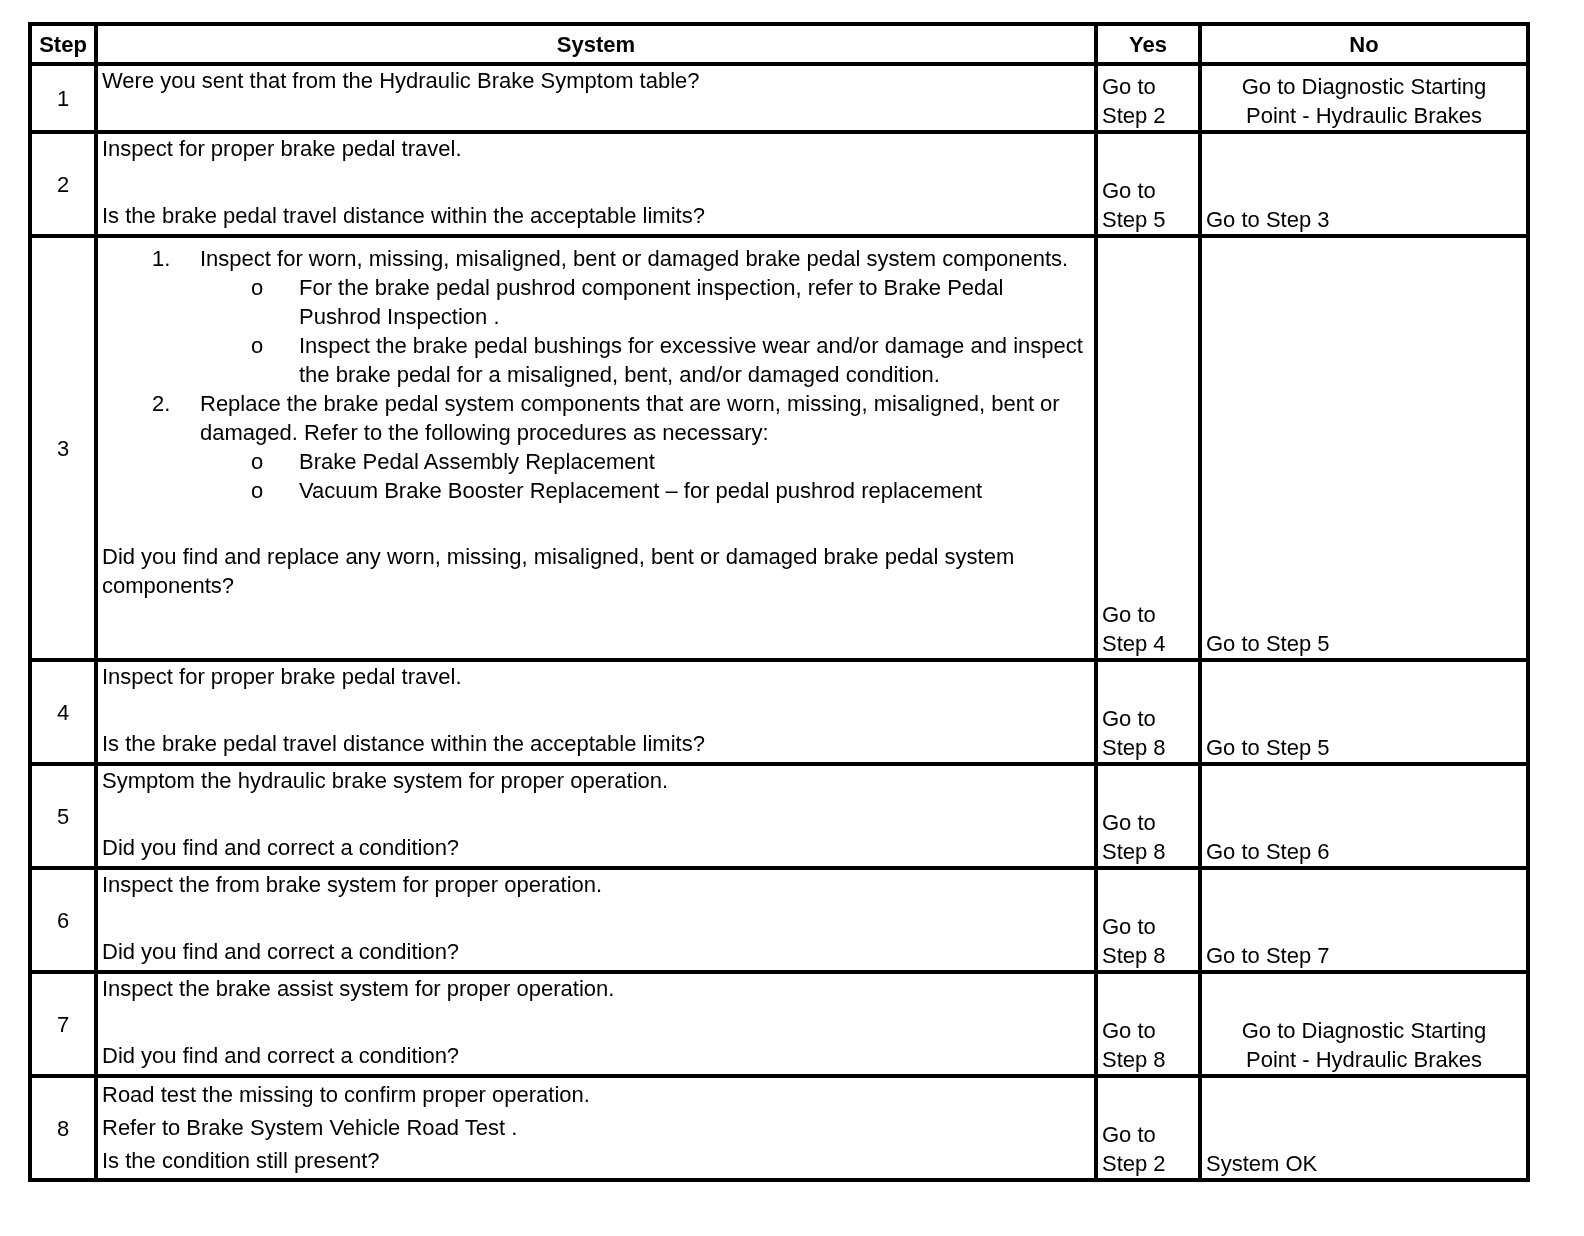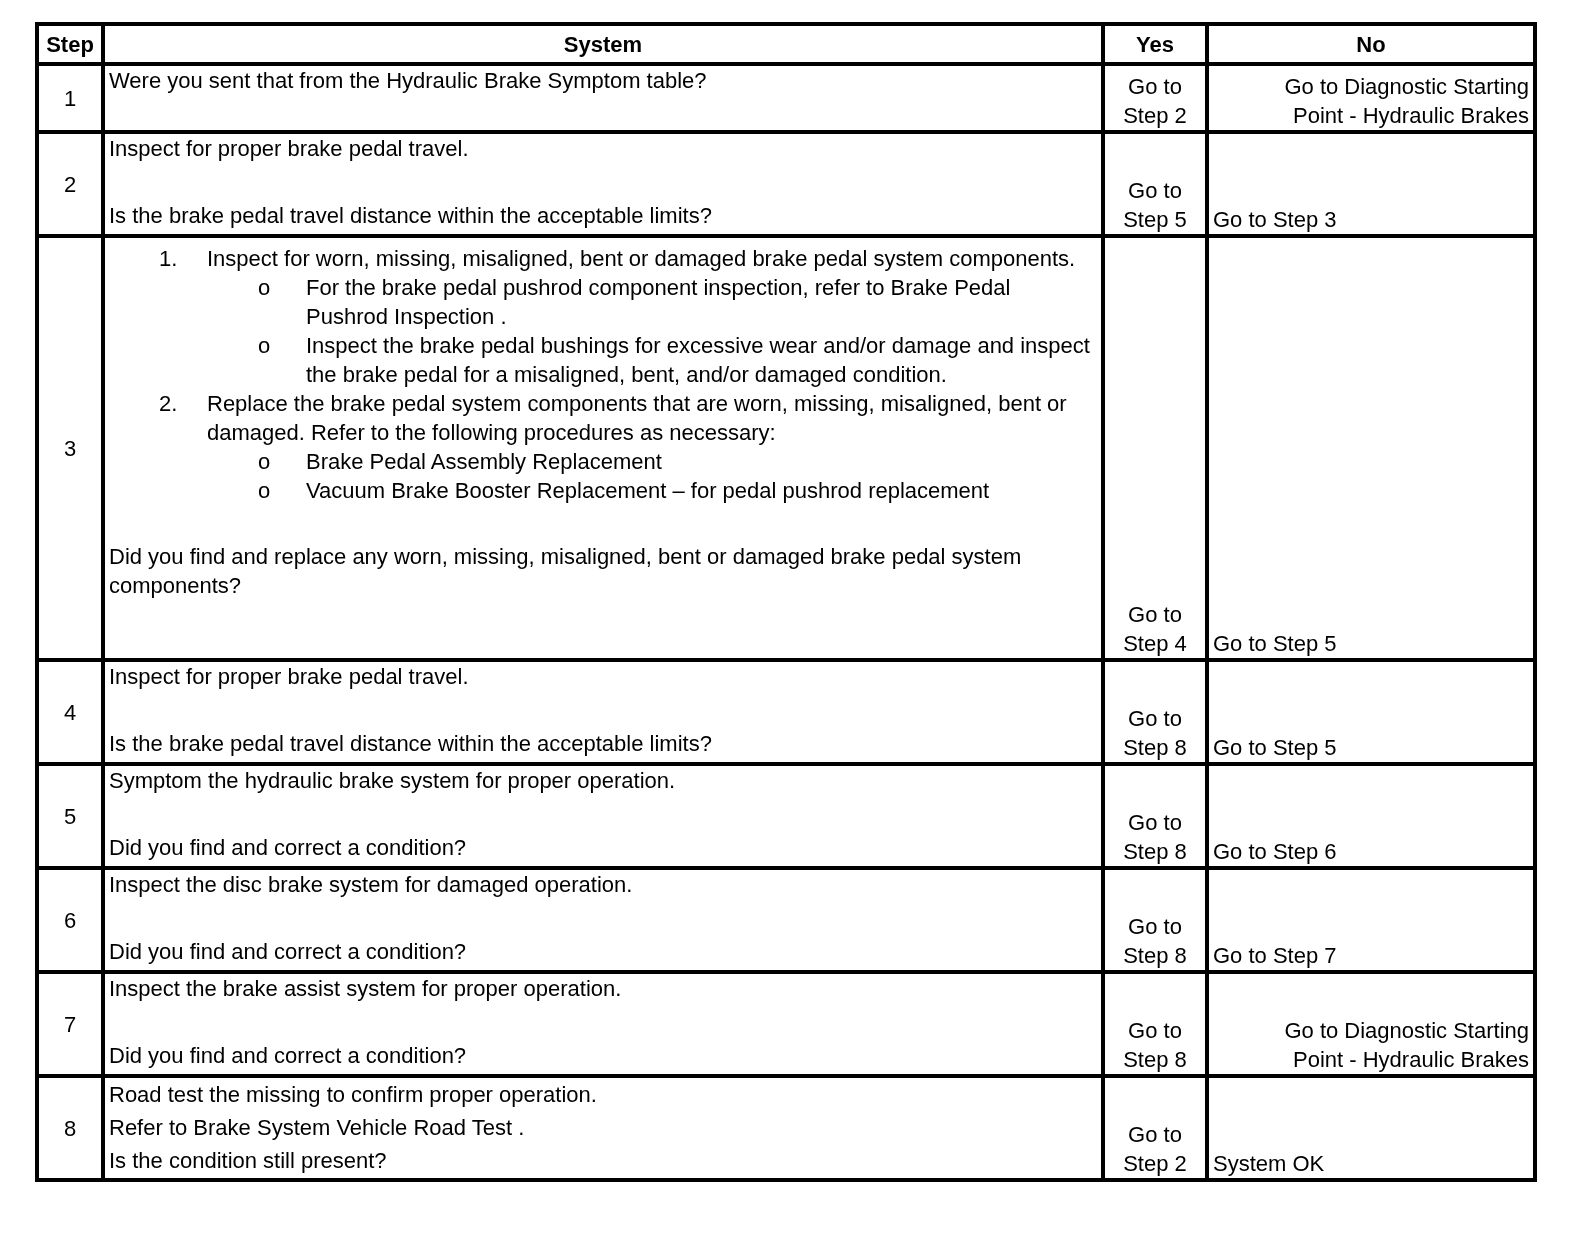--- a/index.html
+++ b/index.html
@@ -9,21 +9,21 @@
     }
     body {
       width: 1584px;
       height: 1236px;
       position: relative;
       font-family: "Liberation Sans", sans-serif;
       color: #000000;
     }
     table.diag {
       position: absolute;
-      left: 35px;
+      left: 28px;
       top: 22px;
       width: 1498px;
       border-collapse: collapse;
       table-layout: fixed;
       font-size: 22px;
       line-height: 29px;
       padding-left: 8px;
     }
     table.diag td, table.diag th {
       border: 4px solid #000;
@@ -40,29 +40,28 @@
       height: 36px;
       padding: 0;
       vertical-align: middle !important;
     }
     td.step {
       text-align: center;
       vertical-align: middle !important;
       padding: 0;
     }
     td.yes {
-      text-align: center;
       vertical-align: bottom !important;
       padding: 0 2px 0 2px;
     }
     td.no {
       vertical-align: bottom !important;
     }
     td.no.center { text-align: left; }
-    td.no.left { text-align: right; }
+    td.no.left { text-align: center; }
     .action-line { display: block; white-space: normal; }
     .gap { display: block; height: 38px; }
     .gap-lg { display: block; height: 37px; }
     ol.steps {
       margin: 0;
       padding-left: 0;
       list-style: none;
     }
     ol.steps > li {
       position: relative;
@@ -223,21 +222,21 @@
         <span class="action-line">Step 8</span>
       </td>
       <td class="no center">
         <span class="action-line">Go to Step 6</span>
       </td>
     </tr>
 
     <tr class="row-6">
       <td class="step">6</td>
       <td class="action-cell">
-        <span class="action-line">Inspect the disc brake system for damaged operation.</span>
+        <span class="action-line">Inspect the from brake system for proper operation.</span>
         <span class="gap"></span>
         <span class="action-line">Did you find and correct a condition?</span>
       </td>
       <td class="yes">
         <span class="action-line">Go to</span>
         <span class="action-line">Step 8</span>
       </td>
       <td class="no center">
         <span class="action-line">Go to Step 7</span>
       </td>

